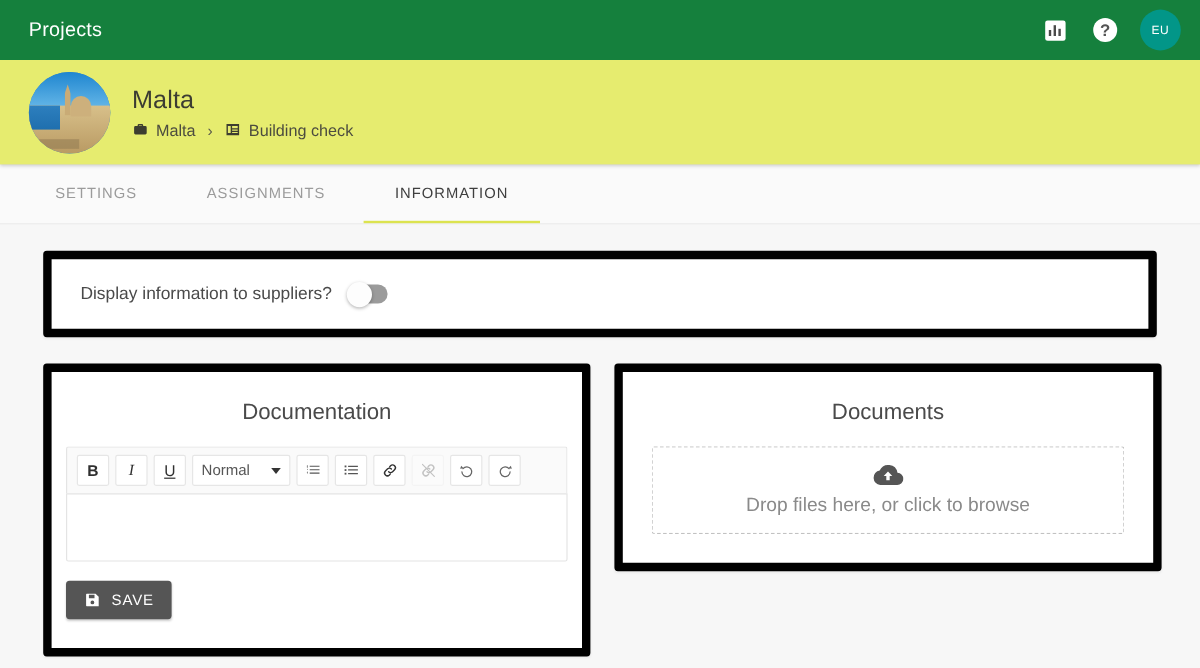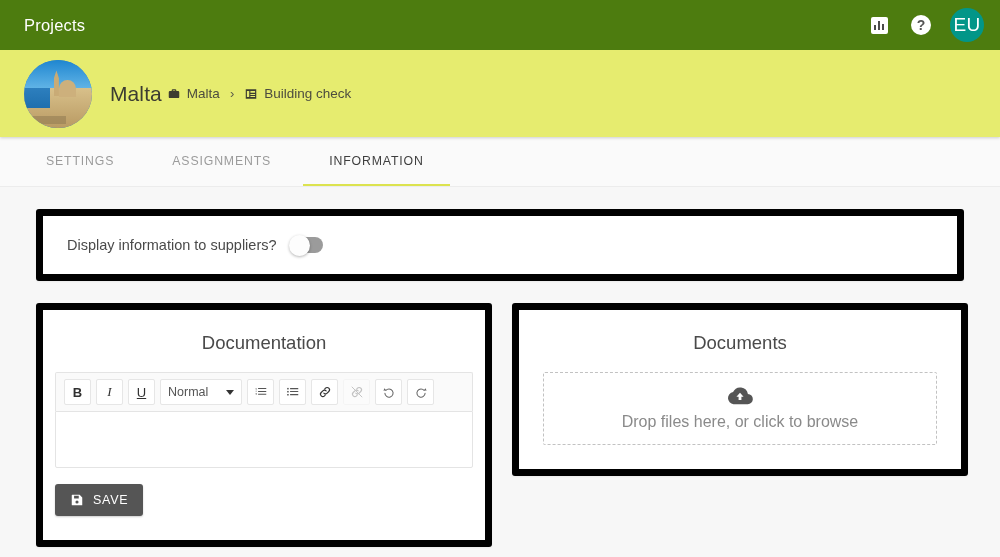--- a/index.html
+++ b/index.html
@@ -7,21 +7,21 @@
     margin: 0; padding: 0;
     width: 1000px; height: 557px;
     background: #f7f7f7;
     font-family: "Liberation Sans", sans-serif;
     overflow: hidden;
   }
 
   
   .topbar {
     height: 50px;
-    background: #4d7c0f;
+    background: #15803d;
     display: flex;
     align-items: center;
     padding: 0 16px 0 24px;
     position: relative;
     z-index: 5;
   }
   .topbar-title {
     color: #ffffff;
     font-size: 16.5px;
     letter-spacing: .2px;
@@ -60,21 +60,21 @@
     font-size: 14px;
     font-weight: bold;
     display:flex; align-items:center; justify-content:center;
     line-height: 1;
   }
   .avatar-eu {
     width: 34px; height: 34px;
     border-radius: 50%;
     background: #029688;
     color: #fff;
-    font-size: 19px;
+    font-size: 10px;
     letter-spacing: .4px;
     display: flex; align-items: center; justify-content: center;
     cursor: pointer;
   }
 
   
   .banner {
     height: 87px;
     background: #e6ec6f;
     display: flex;
@@ -112,21 +112,21 @@
   }
   .project-avatar .spire {
     position:absolute; left:44%; top:16%;
     width:5px; height:26px; background:#c9ab76;
     clip-path: polygon(50% 0,100% 30%,100% 100%,0 100%,0 30%);
   }
   .project-avatar .road {
     position:absolute; left:0; bottom:4px; width:62%; height:8px;
     background:#8f7a52; opacity:.55;
   }
-  .banner-text { display: flex; gap: 5px; }
+  .banner-text { display: flex; flex-direction: column; gap: 5px; }
   .project-name {
     font-size: 21px;
     color: #3c3c32;
     letter-spacing: .1px;
   }
   .breadcrumb {
     display: flex;
     align-items: center;
     gap: 7px;
     font-size: 13.5px;

